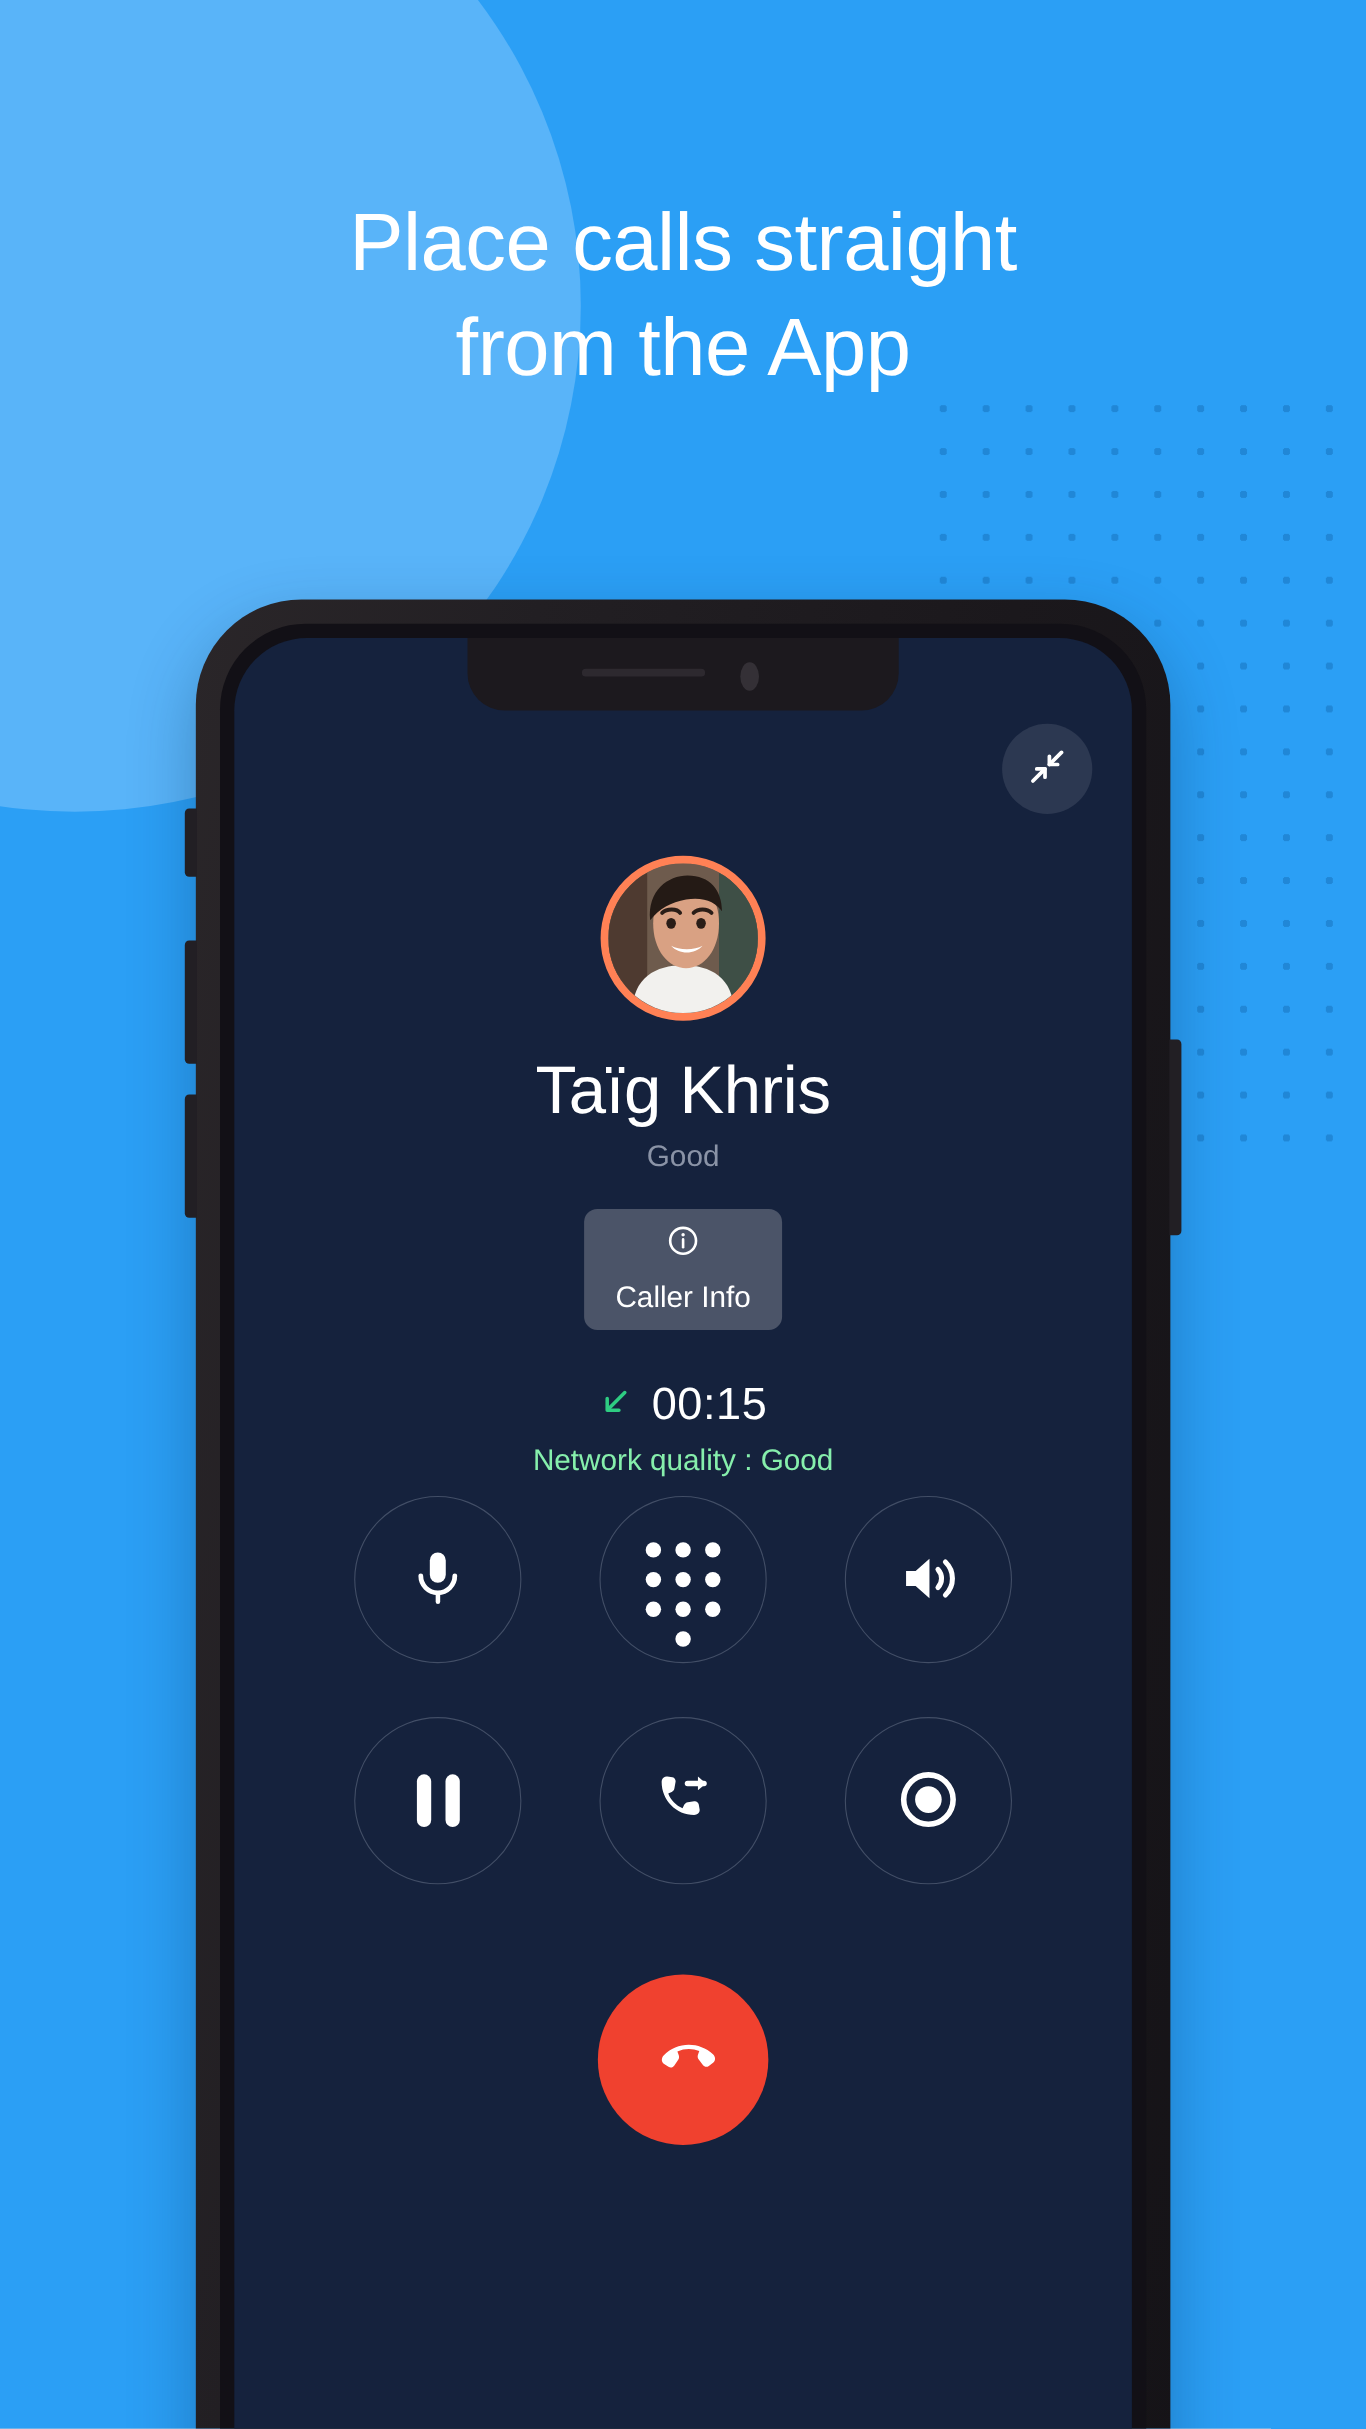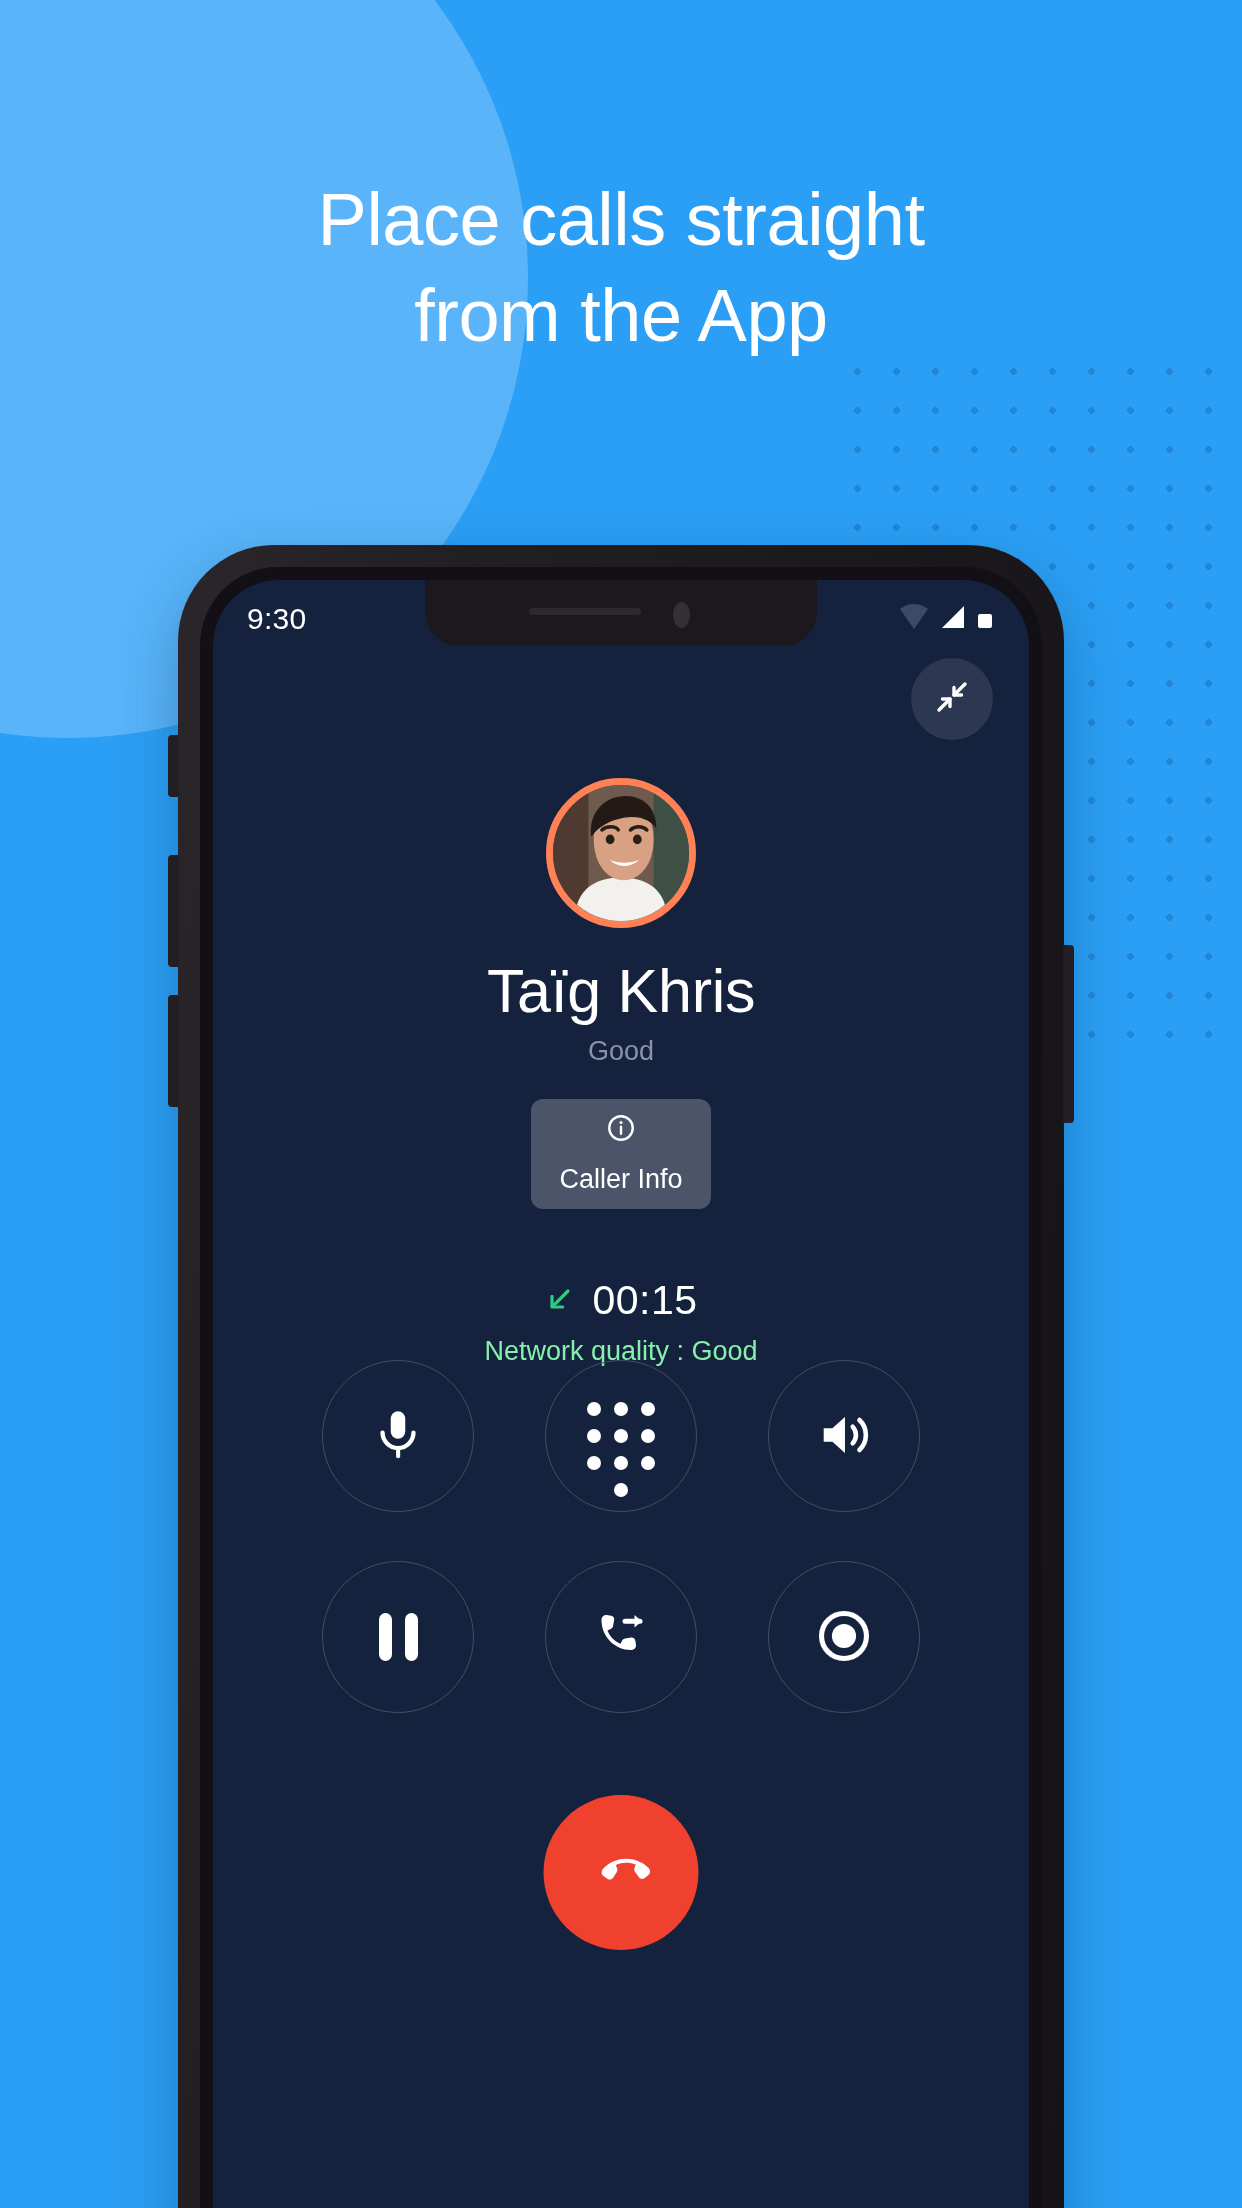--- a/index.html
+++ b/index.html
@@ -156,21 +156,21 @@
     border-radius:12px;
     padding:14px 28px;
     color:#FFFFFF;
     font-size:27px;
     font-family:inherit;
     cursor:pointer;
     flex-direction:column;
   }
 
   .timer-row{
-    margin-top:68px;
+    margin-top:44px;
     display:flex; align-items:center; justify-content:center; gap:16px;
   }
   .timer-text{
     color:#FFFFFF;
     font-size:41px;
     font-weight:500;
     letter-spacing:.5px;
   }
   .network-quality{
     margin-top:12px;
@@ -250,40 +250,20 @@
     <div class="side-btn sb-power"></div>
 
     <div class="device-inner">
       <div class="screen">
 
         <div class="notch">
           <div class="speaker-grille"></div>
           <div class="front-cam"></div>
         </div>
 
-        <div class="statusbar">
-          <span class="status-time">9:30</span>
-          <span class="status-icons">
-            <span>
-              <svg width="30" height="26" viewBox="0 0 30 26">
-                  <path d="M15 25 L1 5 A22 22 0 0 1 29 5 Z" fill="#3C4A66"></path>
-                </svg>
-            </span>
-            <span>
-              <svg width="28" height="26" viewBox="0 0 28 26">
-                  <path d="M26 2 L26 24 L4 24 Z" fill="#FFFFFF"></path>
-                </svg>
-            </span>
-            <span>
-              <svg width="20" height="26" viewBox="0 0 20 26">
-                  <rect x="3" y="10" width="14" height="14" rx="2" fill="#FFFFFF"></rect>
-                </svg>
-            </span>
-          </span>
-        </div>
 
         <div class="minimize-btn">
           <span>
             <svg width="40" height="40" viewBox="0 0 40 40" fill="none" stroke="#FFFFFF" stroke-width="3.4" stroke-linecap="round" stroke-linejoin="round">
               <path d="M33 7 L22 18"></path>
                 <path d="M22 10.5 L22 18 L29.5 18"></path>
               <path d="M7 33 L18 22"></path>
                 <path d="M18 29.5 L18 22 L10.5 22"></path>
             </svg>
           </span>

